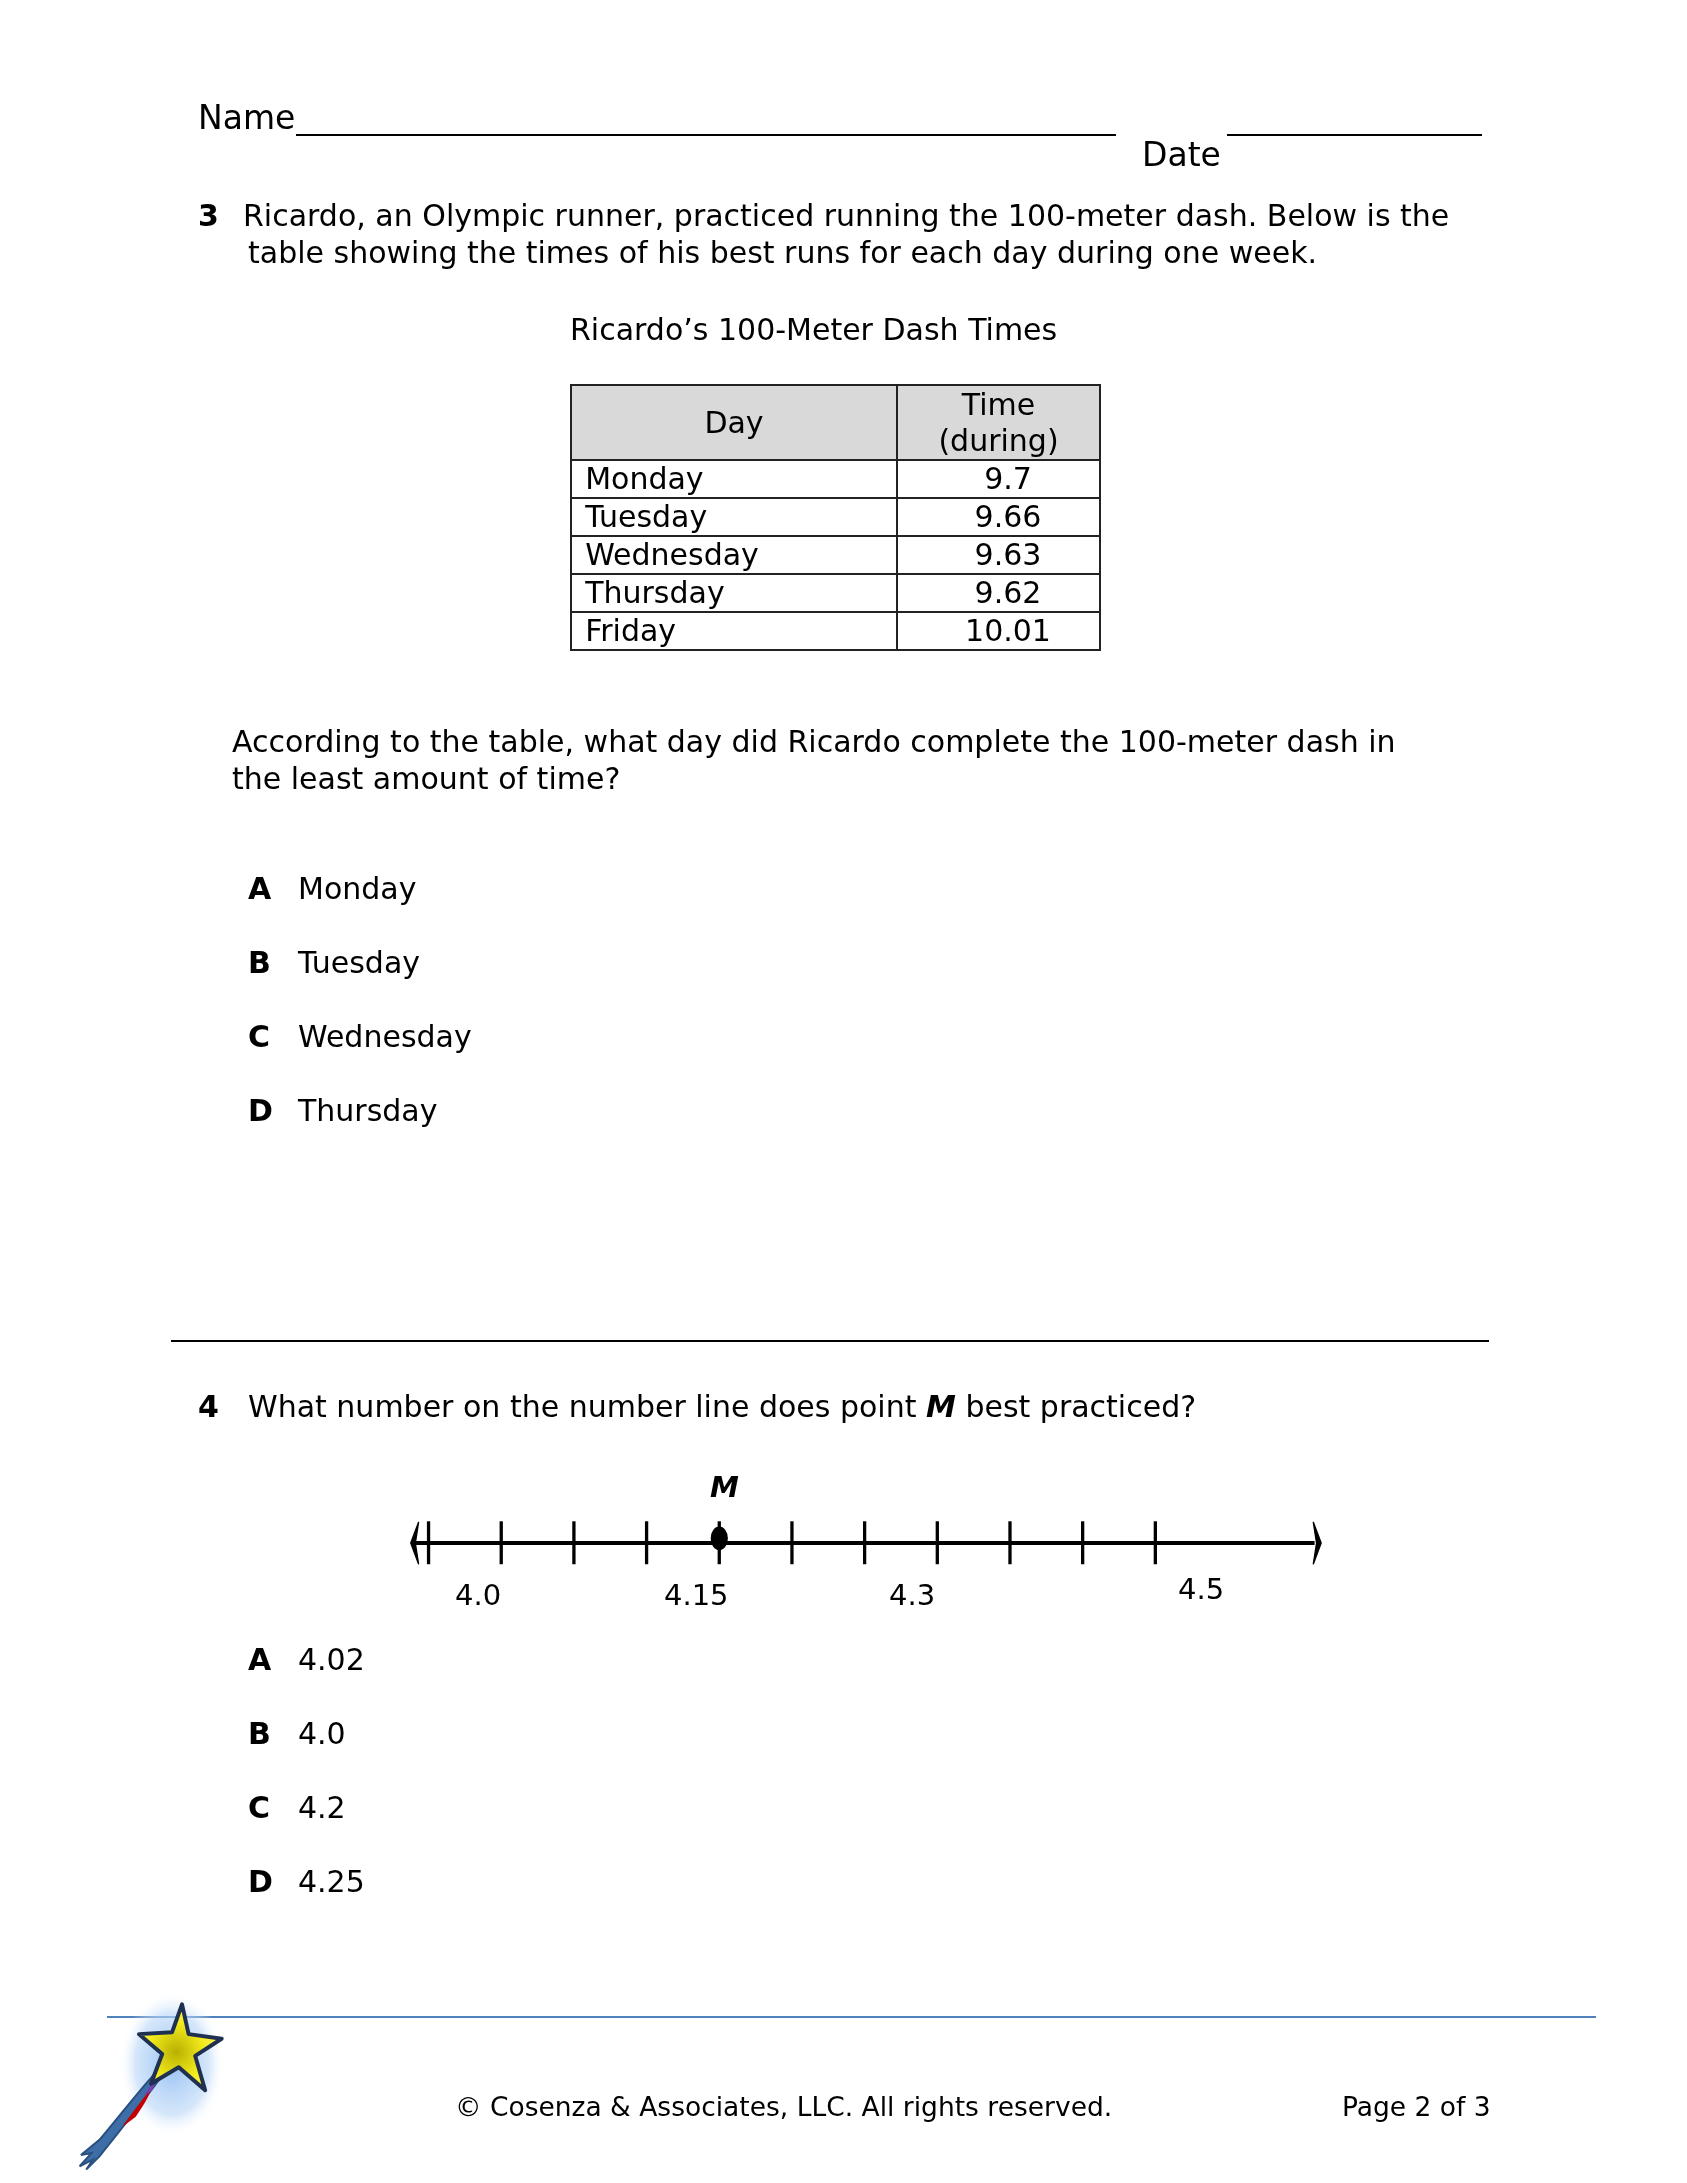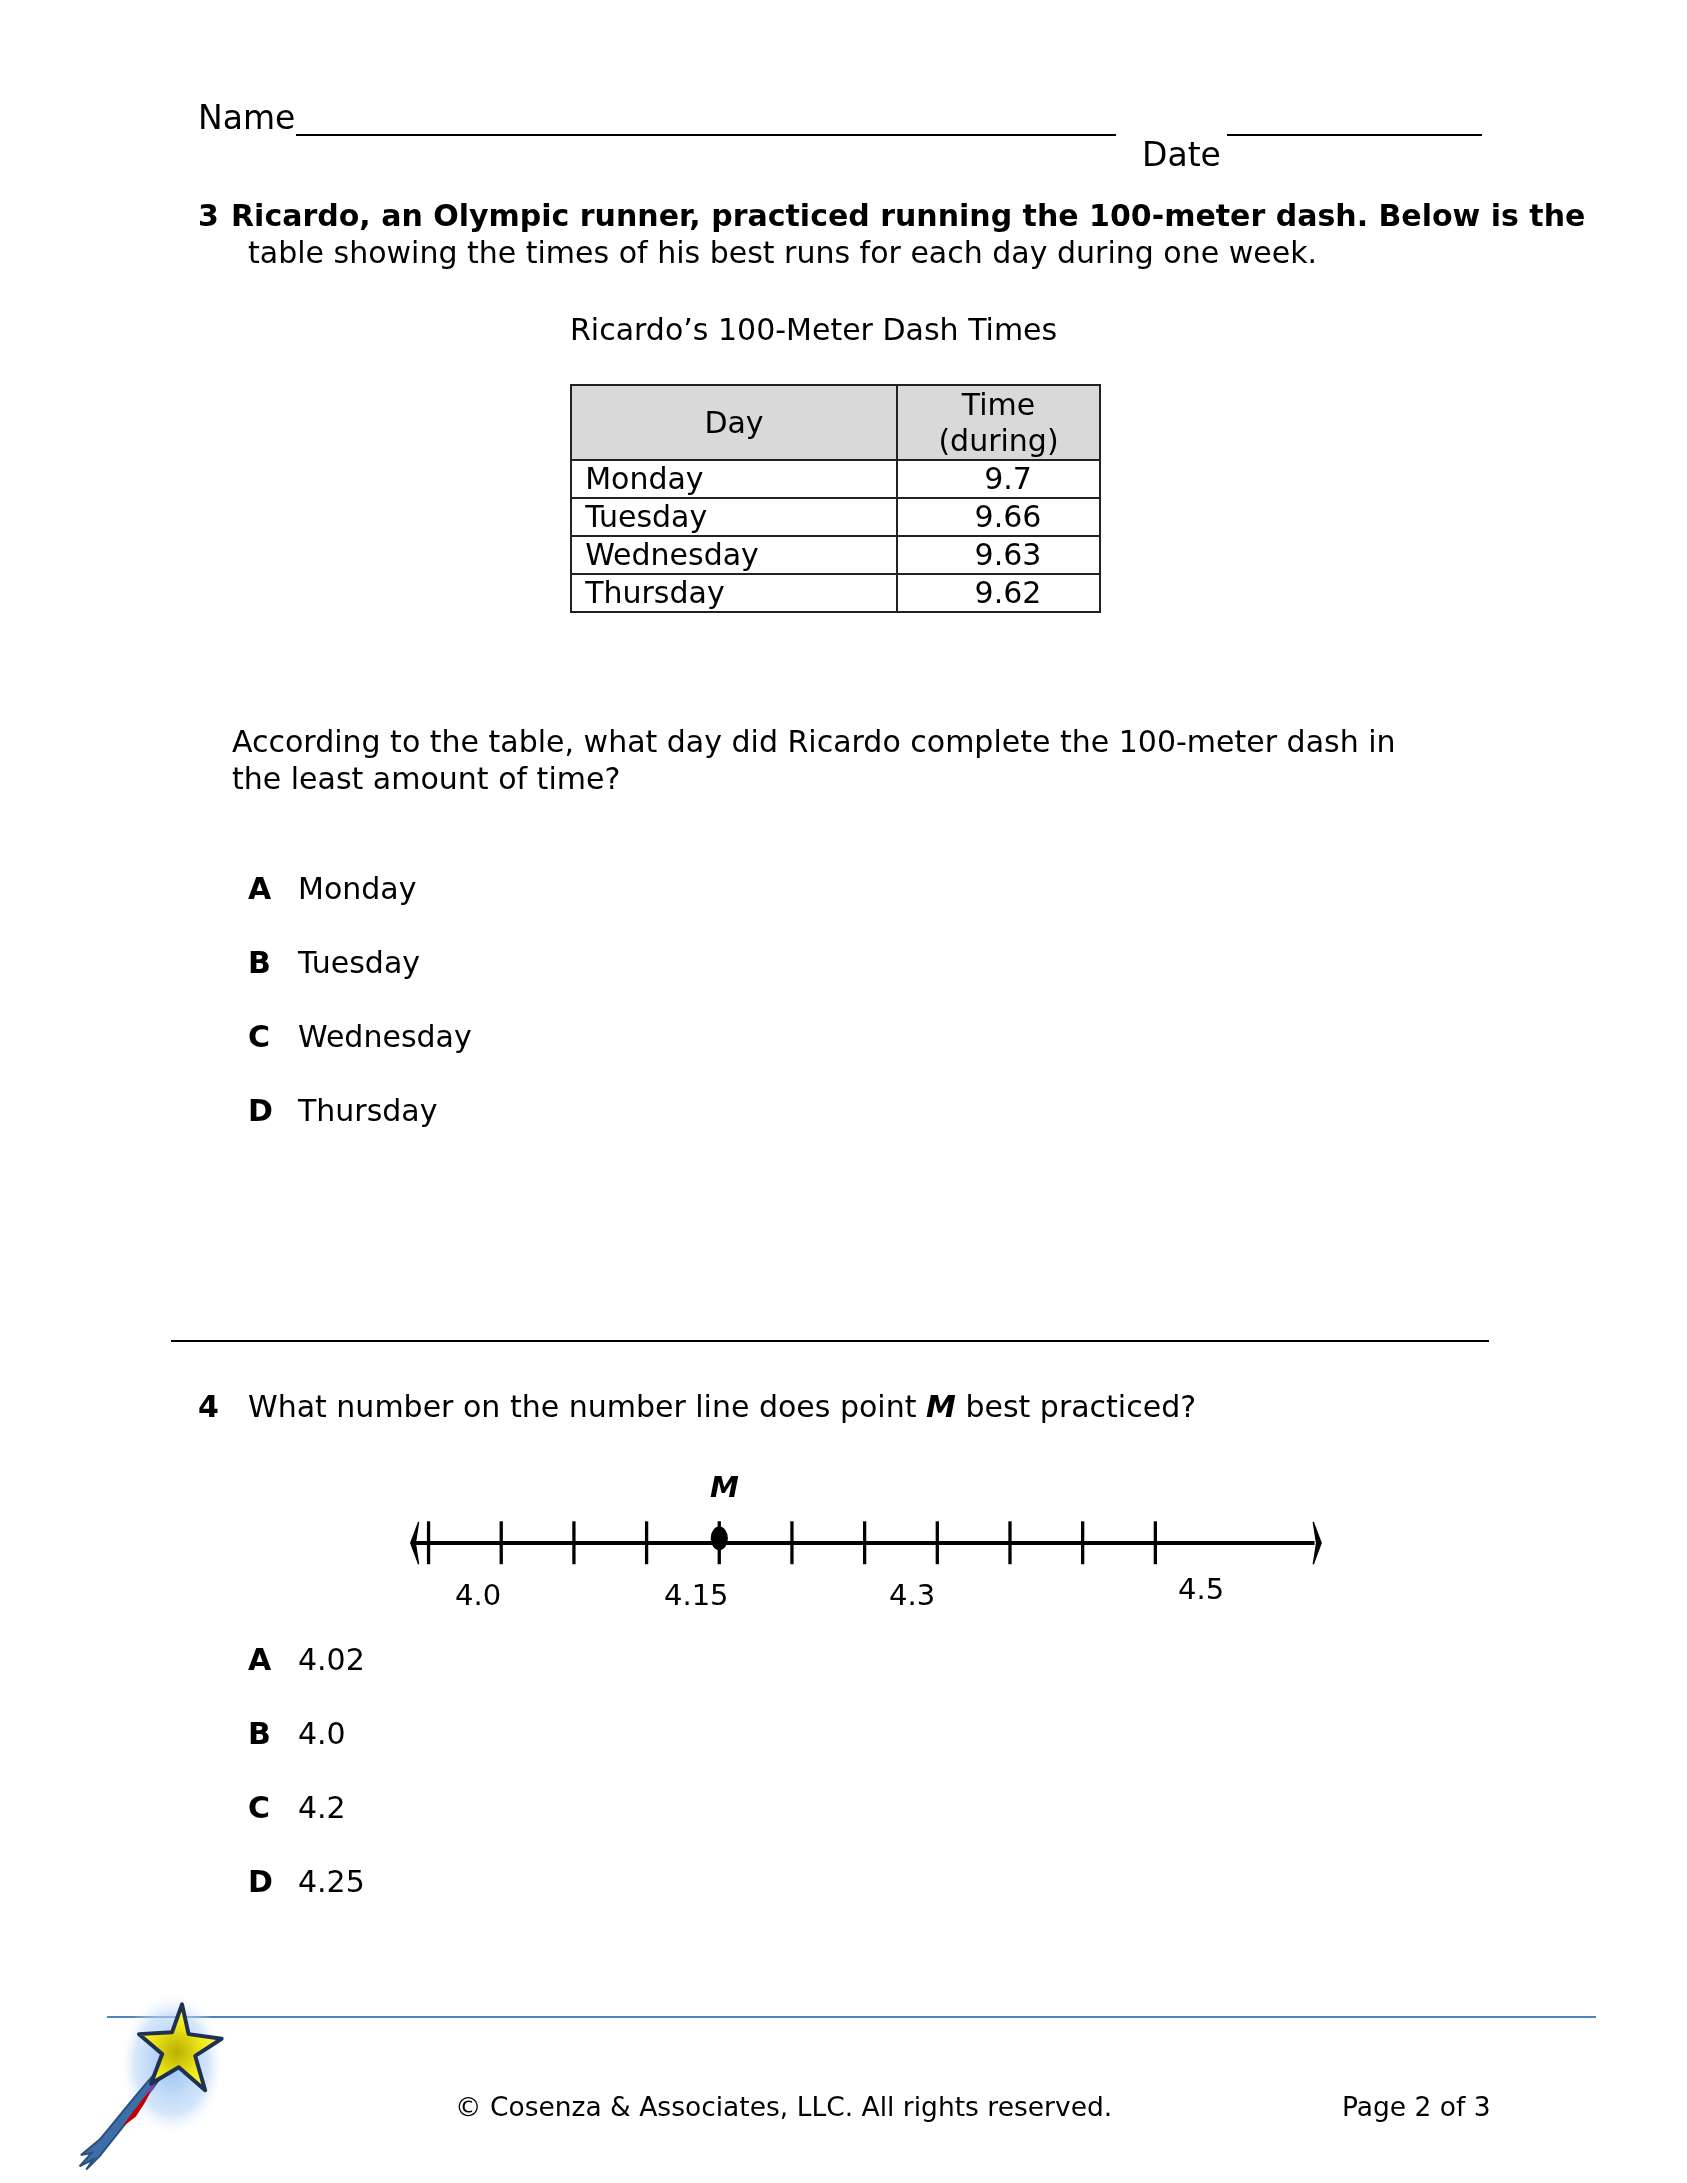--- a/index.html
+++ b/index.html
@@ -41,21 +41,21 @@
 </style>
 </head>
 <body>
 
 <div class="abs txt" id="name-label">Name</div>
 <div class="abs" id="name-line"></div>
 <div class="abs txt" id="date-label">Date</div>
 <div class="abs" id="date-line"></div>
 
 <div class="abs qnum" style="left:198px; top:197px; line-height:37px;">3</div>
-<div class="abs txt" style="left:231px; top:197px;font-weight:bold;">Ricardo, an Olympic runner, practiced running the 100-meter dash.  Below is the</div>
+<div class="abs txt" style="left:243px; top:197px;">Ricardo, an Olympic runner, practiced running the 100-meter dash.  Below is the</div>
 <div class="abs txt" style="left:248px; top:234px;">table showing the times of his best runs for each day during one week.</div>
 
 <div class="abs txt" id="table-title">Ricardo’s 100-Meter Dash Times</div>
 
 <table id="dash-table">
   <thead>
     <tr>
       <th style="width:324px;"><span>Day</span></th>
       <th style="width:182px;">
         <span>Time</span><br>
@@ -72,20 +72,24 @@
       <td class="day">Tuesday</td>
       <td class="time">9.66</td>
     </tr>
     <tr>
       <td class="day">Wednesday</td>
       <td class="time">9.63</td>
     </tr>
     <tr>
       <td class="day">Thursday</td>
       <td class="time">9.62</td>
+    </tr>
+    <tr>
+      <td class="day">Friday</td>
+      <td class="time">10.01</td>
     </tr>
   </tbody>
 </table>
 
 <div class="abs txt" style="left:232px; top:723px;">According to the table, what day did Ricardo complete the 100-meter dash in</div>
 <div class="abs txt" style="left:232px; top:760px;">the least amount of time?</div>
 
 <div class="abs" style="left:248px; top:870px; line-height:37px;">
   <span class="choice-letter" style="display:inline-block; width:50px;">A</span><span class="choice-text">Monday</span>
 </div>

